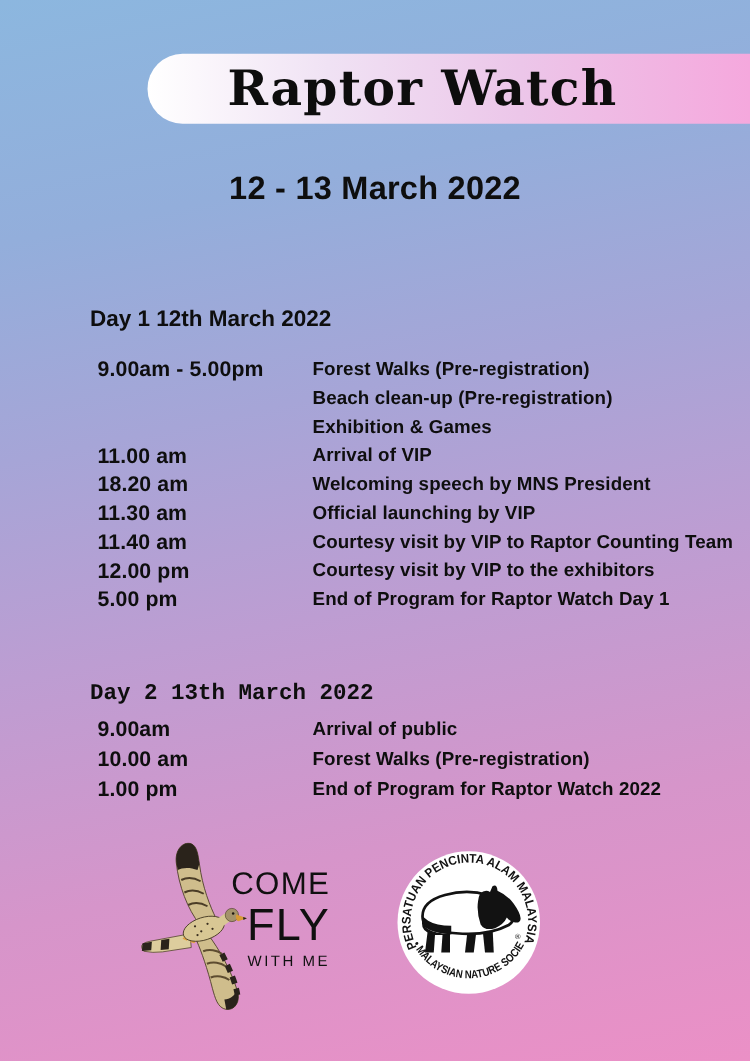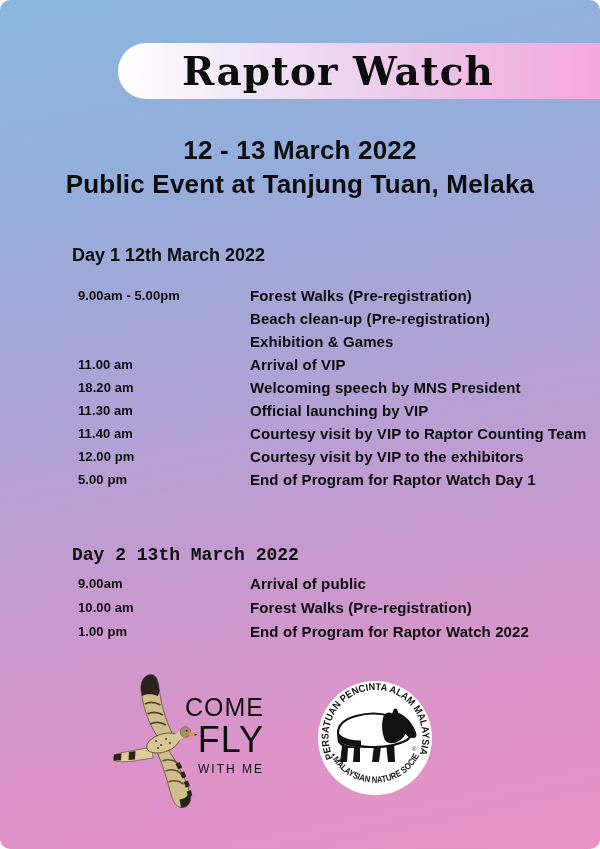--- a/index.html
+++ b/index.html
@@ -5,21 +5,20 @@
   html,body { margin:0; padding:0; }
   body { width:600px; height:849px; }
 
   .poster {
     position:relative; width:600px; height:849px; overflow:hidden;
     background:linear-gradient(168deg,
       #8cb7df 0%, #93aedb 20%, #a6a5d7 38%,
       #bd9dd2 56%, #d695ca 76%, #eb90c6 100%);
     font-family:"Liberation Sans", sans-serif;
     color:#0e0e0e;
-    border-radius:10px;
   }
 
   
   .banner {
     position:absolute; left:118px; top:43px; right:0; height:56px;
     border-radius:28px 0 0 28px;
     background:linear-gradient(90deg, #ffffff 0%, #f0e2f4 30%, #ecc6e9 62%, #f5a8dd 100%);
     display:flex; align-items:center; justify-content:center;
   }
   .banner-title {
@@ -38,21 +37,21 @@
   .day-heading { position:absolute; left:72px; font-size:18px; font-weight:700; }
   #day1-heading { top:245px; }
   #day2-heading { top:545px;font-family:Liberation Mono, monospace; }
 
   .schedule { position:absolute; left:78px; right:10px; }
   #day1-table { top:284px; }
   #day2-table { top:572px; }
 
   .srow { display:flex; align-items:flex-start; }
   .stime {
-    flex:0 0 152px; font-size:13px; font-weight:700; line-height:23px;
+    flex:0 0 152px; font-size:17px; font-weight:700; line-height:23px;
     letter-spacing:0.1px;
   }
   .sacts { font-size:15px; font-weight:700; letter-spacing:0.1px;margin-left:20px; }
   .sacts div { line-height:23px; }
   #day2-table .stime, #day2-table .sacts div { line-height:24px; }
 
   
   .bird-svg { position:absolute; left:100px; top:665px; }
   .comefly {
     position:absolute; left:180px; top:694px; width:84px; text-align:right;
@@ -68,21 +67,20 @@
 <body>
 
 <div class="poster">
 
   <div class="banner">
     <div class="banner-title">Raptor Watch</div>
   </div>
 
   <div class="event-info">
     <div>12 - 13 March 2022</div>
-    <div>Public Event at Tanjung Tuan, Melaka</div>
   </div>
 
   <div class="day-heading" id="day1-heading">Day 1 12th March 2022</div>
 
   <div class="schedule" id="day1-table">
     <div class="srow">
       <div class="stime">9.00am - 5.00pm</div>
       <div class="sacts">
         <div>Forest Walks (Pre-registration)</div>
         <div>Beach clean-up (Pre-registration)</div>

